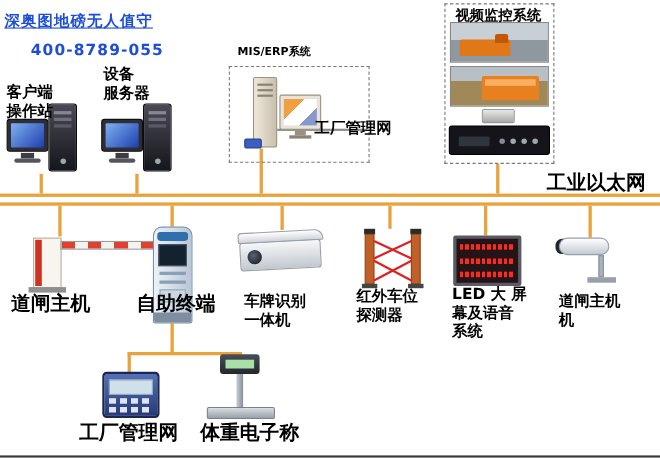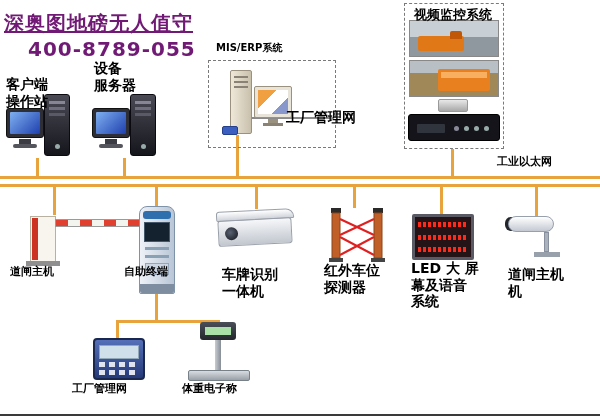--- a/index.html
+++ b/index.html
@@ -1,19 +1,19 @@
 <!DOCTYPE html>
 <html><head>
 <meta charset="utf-8">
 <style>
   *{margin:0;padding:0;box-sizing:border-box}
   body{font-family:"DejaVu Sans","Liberation Sans",sans-serif;background:#fff}
   .stage{position:relative;width:600px;height:416px;background:#fff;overflow:hidden;border-bottom:2px solid #3a3a3a}
-  .lbl{position:absolute;color:#000;font-weight:bold;white-space:pre-line;line-height:1.18;font-size:11px}
-  .title{color:#701a75;font-size:20px;letter-spacing:1px}
+  .lbl{position:absolute;color:#000;font-weight:bold;white-space:pre-line;line-height:1.18;font-size:18px}
+  .title{color:#1d4ed8;font-size:14px;letter-spacing:1px}
   #t-title{left:4px;top:12px;text-decoration:underline}
   #t-phone{left:28px;top:38px}
   #l-client{left:6px;top:76px;font-size:14px}
   #l-server{left:94px;top:60px;font-size:14px}
   #l-mis{left:216px;top:42px;font-size:10px}
   #l-factory{left:286px;top:109px;font-size:14px}
   #l-video{left:414px;top:7px;font-size:13px}
   #l-eth{left:497px;top:156px}
   #l-barrier{left:10px;top:266px}
   #l-kiosk{left:124px;top:266px}

